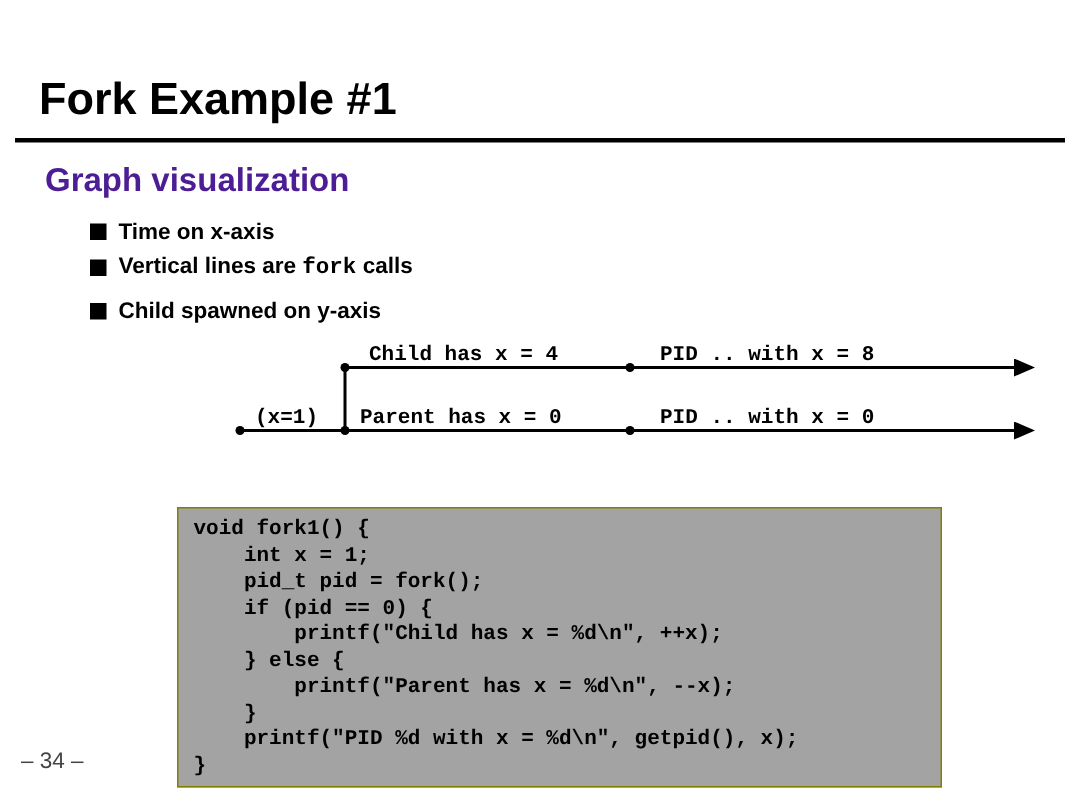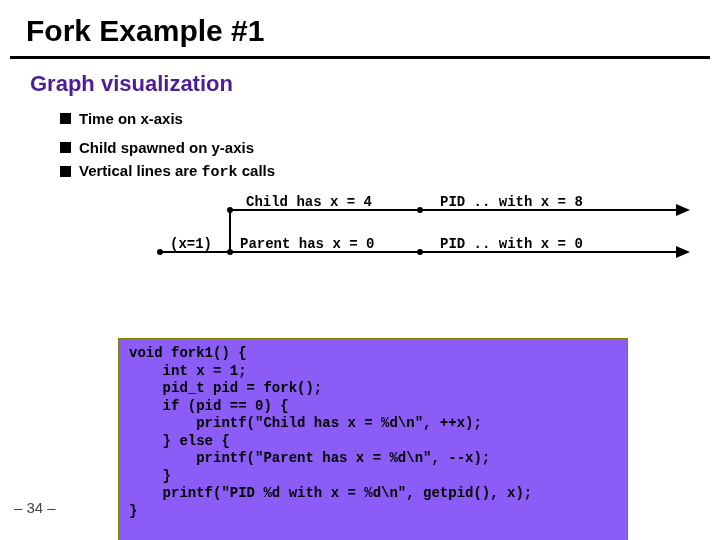--- a/index.html
+++ b/index.html
@@ -9,20 +9,21 @@
     background: #fff;
     font-family: Arial, Helvetica, sans-serif;
     position: relative;
     overflow: hidden;
   }
   .title {
     font-size: 30px;
     font-weight: bold;
     color: #000;
     padding: 14px 11px 0 26px;
+    margin-top: 36px;
   }
   .underline {
     height: 3px;
     background: #000;
     margin: 8px 10px 0 10px;
   }
   .subtitle {
     font-size: 22px;
     font-weight: bold;
     color: #4c1d95;
@@ -63,23 +64,23 @@
     font-weight: bold;
     font-size: 14px;
     white-space: nowrap;
     color: #000;
   }
   .codebox {
     position: absolute;
     left: 118px;
     top: 338px;
     width: 510px;
-    background: #8b5cf6;
+    background: #a3a3a3;
     border: 1px solid #808000;
-    padding: 6px 10px 20px 10px;
+    padding: 6px 10px 4px 10px;
     font-family: "Courier New", monospace;
     font-weight: bold;
     font-size: 14px;
     line-height: 1.25;
     white-space: pre;
     color: #000;
   }
   .pagenum {
     position: absolute;
     left: 14px;
@@ -94,29 +95,29 @@
 <div class="title">Fork Example #1</div>
 <div class="underline"></div>
 
 <div class="subtitle">Graph visualization</div>
 
 <div class="bullets">
   <div class="bullet-row">
     <span class="sq"></span>
     <span>Time on x-axis</span>
   </div>
-  <div class="bullet-row" style="margin-top:6px;">
-    <span class="sq"></span>
-    <span>Child spawned on y-axis</span>
-  </div>
   <div class="bullet-row">
     <span class="sq"></span>
     <span>
       <span>Vertical lines are </span><span class="mono">fork</span><span> calls</span>
     </span>
+  </div>
+  <div class="bullet-row" style="margin-top:6px;">
+    <span class="sq"></span>
+    <span>Child spawned on y-axis</span>
   </div>
 </div>
 
 <div class="graph">
   <svg width="720" height="80">
     <defs>
       <marker id="arr" markerWidth="8" markerHeight="8" refX="6" refY="3" orient="auto">
         <path d="M0,0 L7,3 L0,6 Z" fill="#000"></path>
       </marker>
     </defs>

